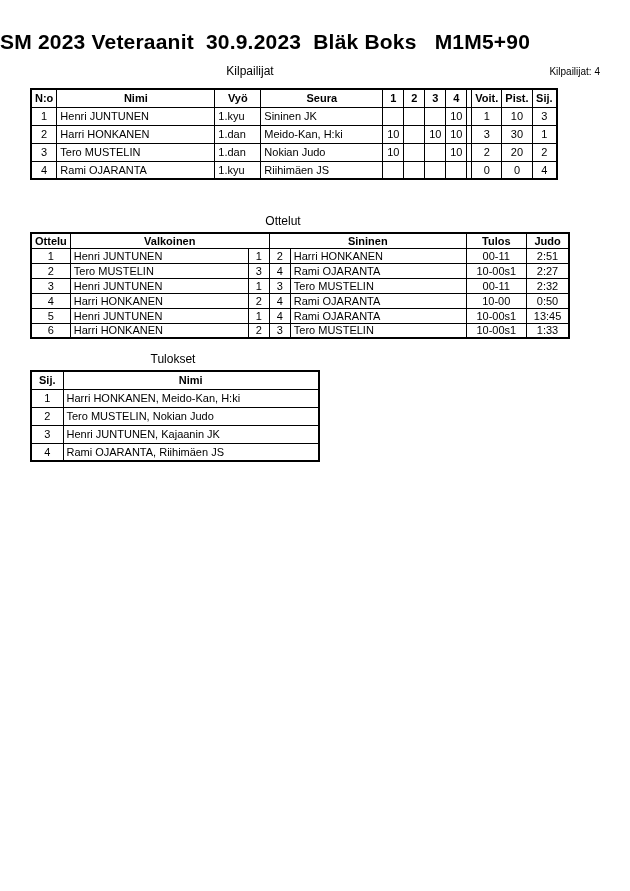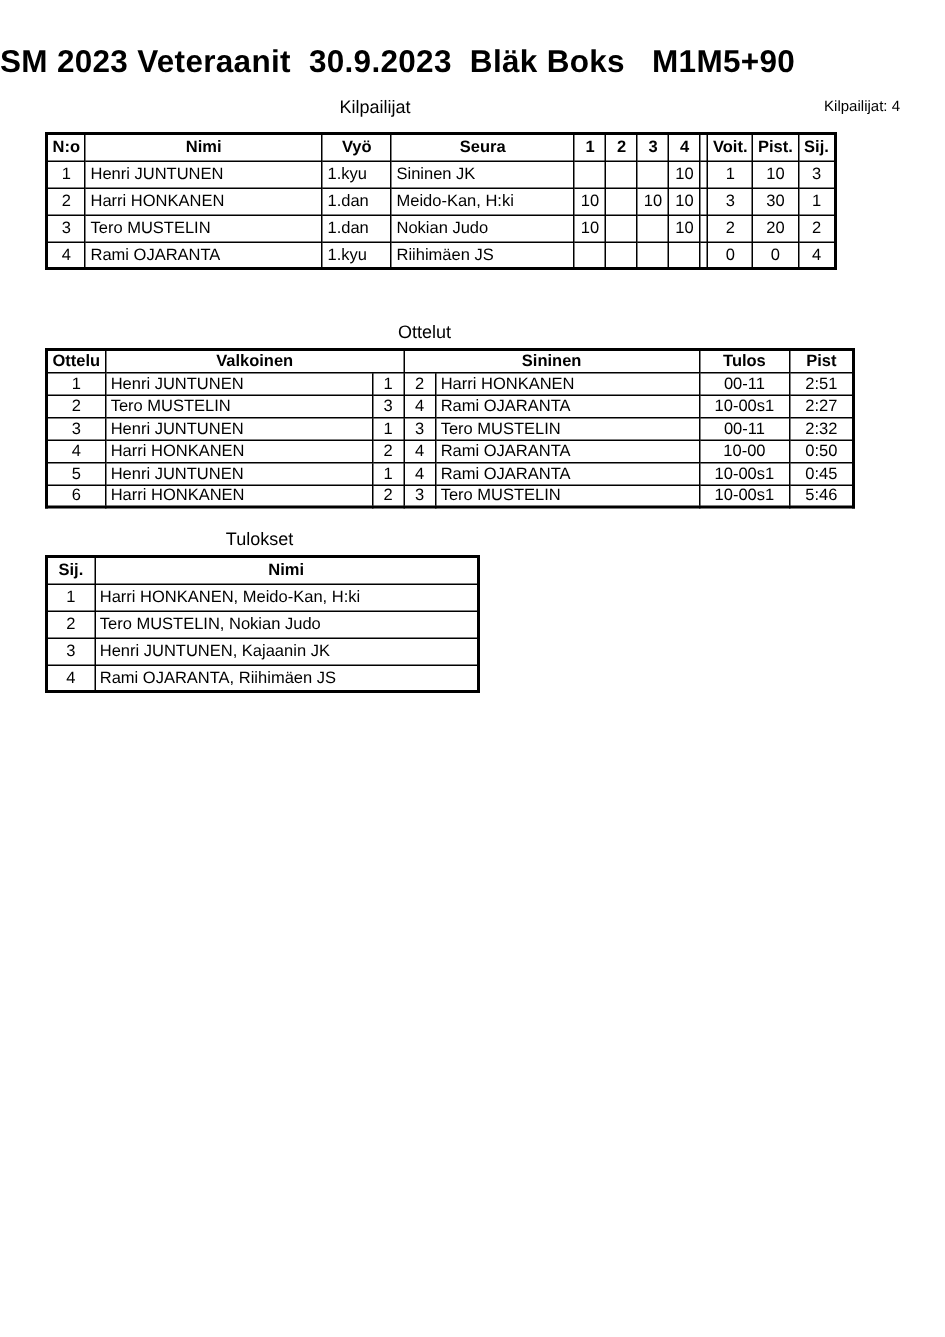--- a/index.html
+++ b/index.html
@@ -150,21 +150,21 @@
     <col style="width:176px">
       <col style="width:60px">
       <col style="width:43px">
   </colgroup>
   <thead>
     <tr>
       <th>Ottelu</th>
       <th colspan="2">Valkoinen</th>
       <th colspan="2">Sininen</th>
       <th>Tulos</th>
-      <th>Pist</th>
+      <th>Judo</th>
     </tr>
   </thead>
   <tbody>
     <tr>
       <td class="ta-c">1</td>
       <td class="ta-l">Henri JUNTUNEN</td>
       <td class="ta-c">1</td>
       <td class="ta-c">2</td>
       <td class="ta-l">Harri HONKANEN</td>
       <td class="ta-c">00-11</td>
@@ -197,30 +197,30 @@
       <td class="ta-c">10-00</td>
       <td class="ta-c">0:50</td>
     </tr>
     <tr>
       <td class="ta-c">5</td>
       <td class="ta-l">Henri JUNTUNEN</td>
       <td class="ta-c">1</td>
       <td class="ta-c">4</td>
       <td class="ta-l">Rami OJARANTA</td>
       <td class="ta-c">10-00s1</td>
-      <td class="ta-c">0:45</td>
+      <td class="ta-c">13:45</td>
     </tr>
     <tr>
       <td class="ta-c">6</td>
       <td class="ta-l">Harri HONKANEN</td>
       <td class="ta-c">2</td>
       <td class="ta-c">3</td>
       <td class="ta-l">Tero MUSTELIN</td>
       <td class="ta-c">10-00s1</td>
-      <td class="ta-c">5:46</td>
+      <td class="ta-c">1:33</td>
     </tr>
   </tbody>
 </table>
 
 <div id="lbl-results" class="sec-label">Tulokset</div>
 
 <table id="tbl-results">
   <colgroup>
     <col style="width:32px">
       <col style="width:256px">

